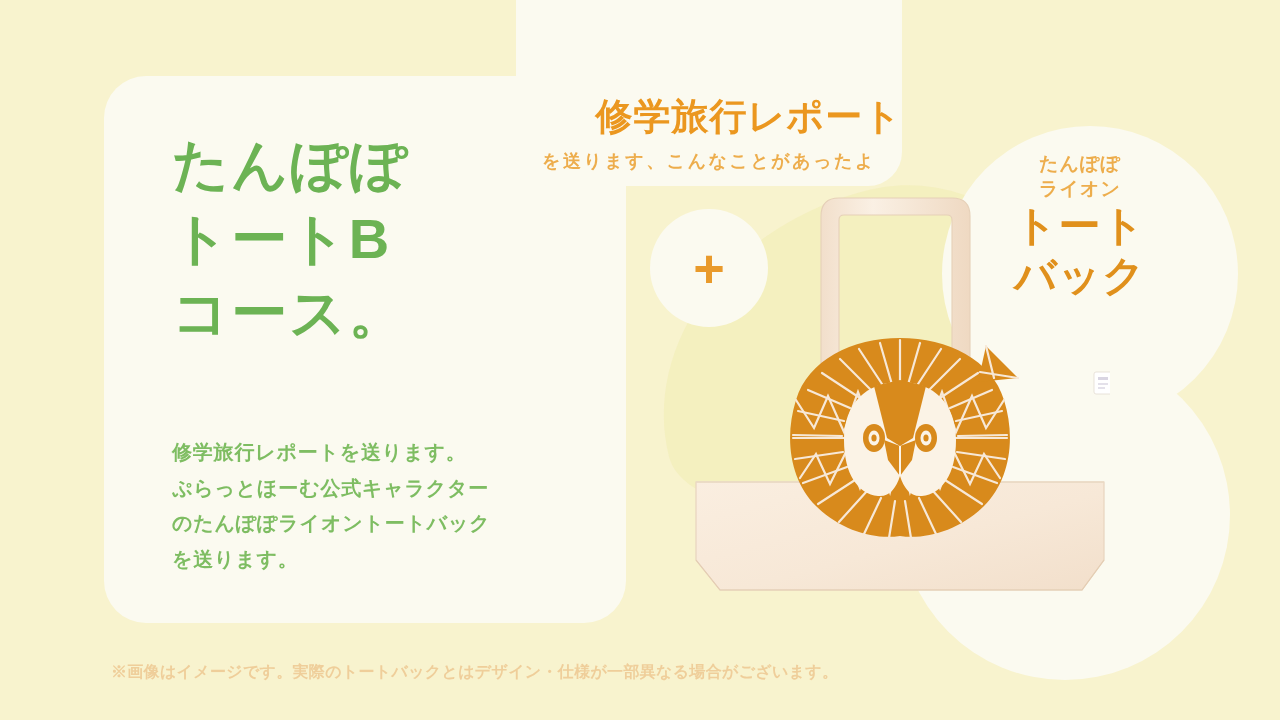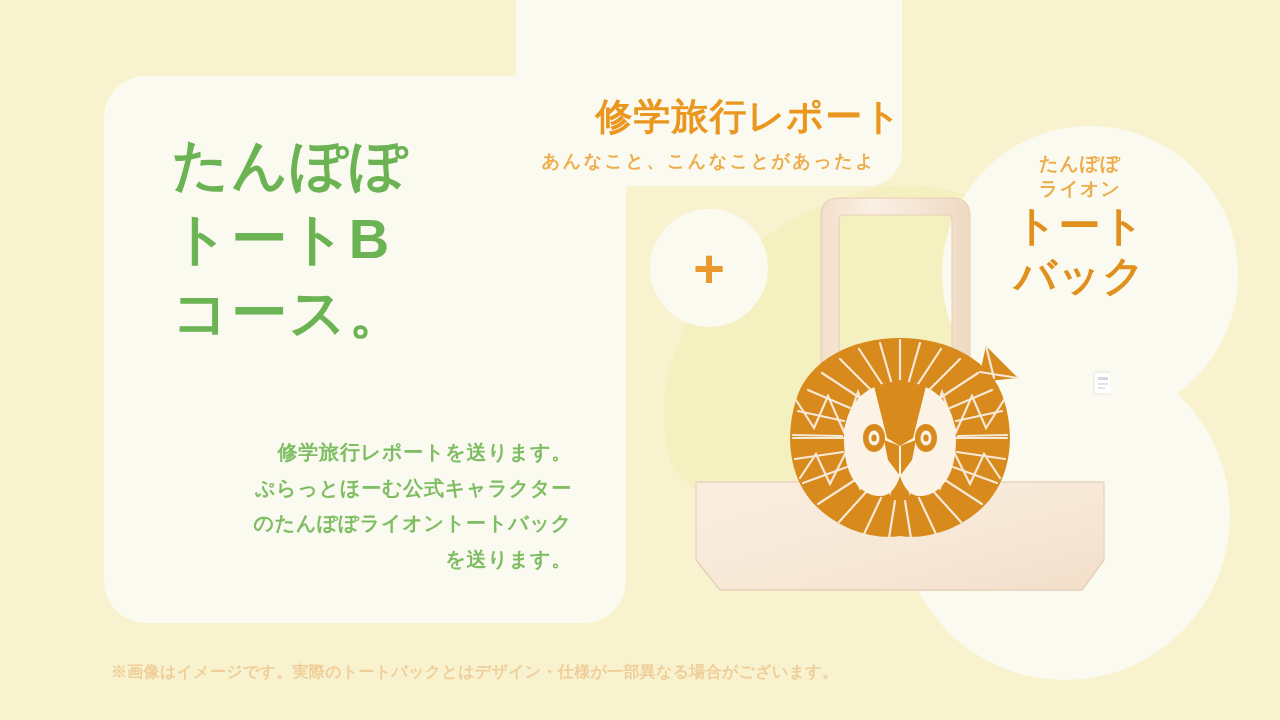--- a/index.html
+++ b/index.html
@@ -111,21 +111,20 @@
     position: absolute;
     left: 172px;
     top: 435px;
     width: 400px;
     color: #7ebd62;
     font-size: 20px;
     font-weight: bold;
     line-height: 1.78;
     letter-spacing: .8px;
     white-space: pre-line;
-    text-align: right;
   }
 
   
   .badge-card {
     position: absolute;
     left: 516px;
     top: -36px;
     width: 386px;
     height: 222px;
     background: #fbfaf0;
@@ -309,21 +308,21 @@
   <div class="course-title">たんぽぽ
 トートB
 コース。</div>
   <div class="desc">修学旅行レポートを送ります。
 ぷらっとほーむ公式キャラクター
 のたんぽぽライオントートバック
 を送ります。</div>
 
   <div class="badge-card"></div>
   <div class="badge-title">修学旅行レポート</div>
-  <div class="badge-sub">あんなこと、こんなことがあったよ</div>
+  <div class="badge-sub">を送ります、こんなことがあったよ</div>
 
   <div class="right-label">
     <div class="small">たんぽぽ
 ライオン</div>
     <div class="big">トート
 バック</div>
   </div>
 
   <div class="footer-note">※画像はイメージです。実際のトートバックとはデザイン・仕様が一部異なる場合がございます。</div>
 

